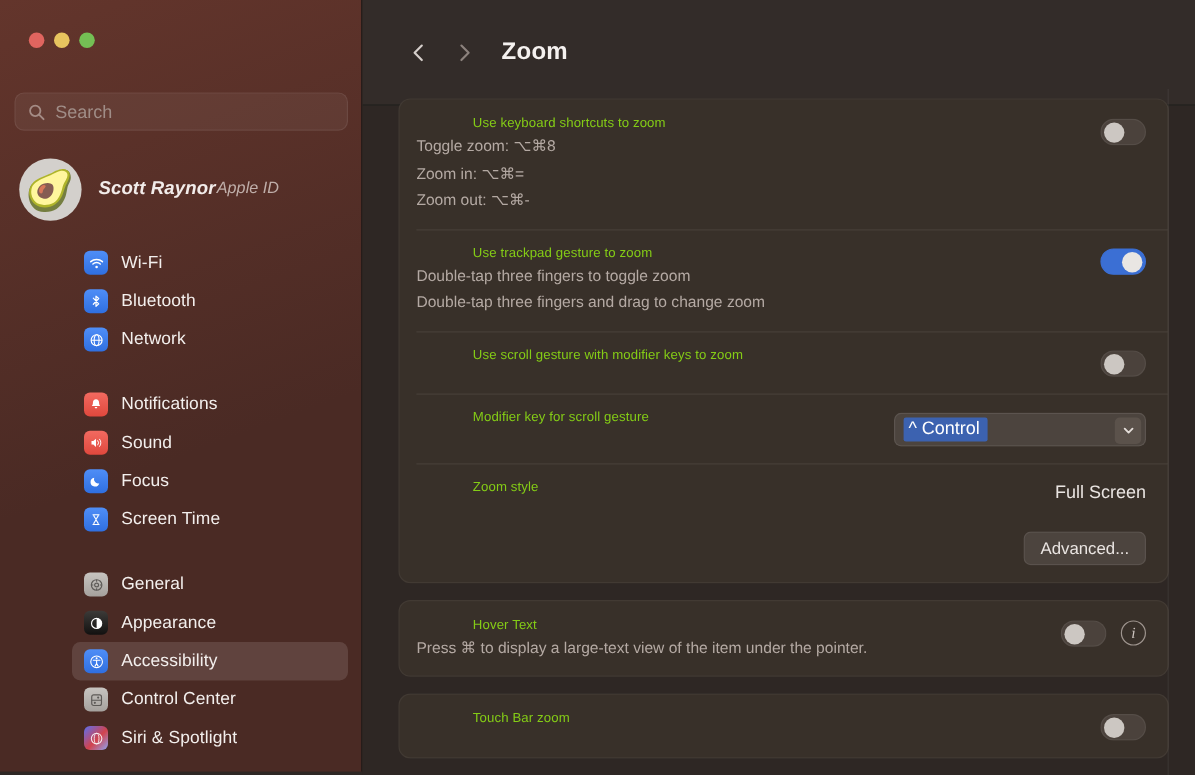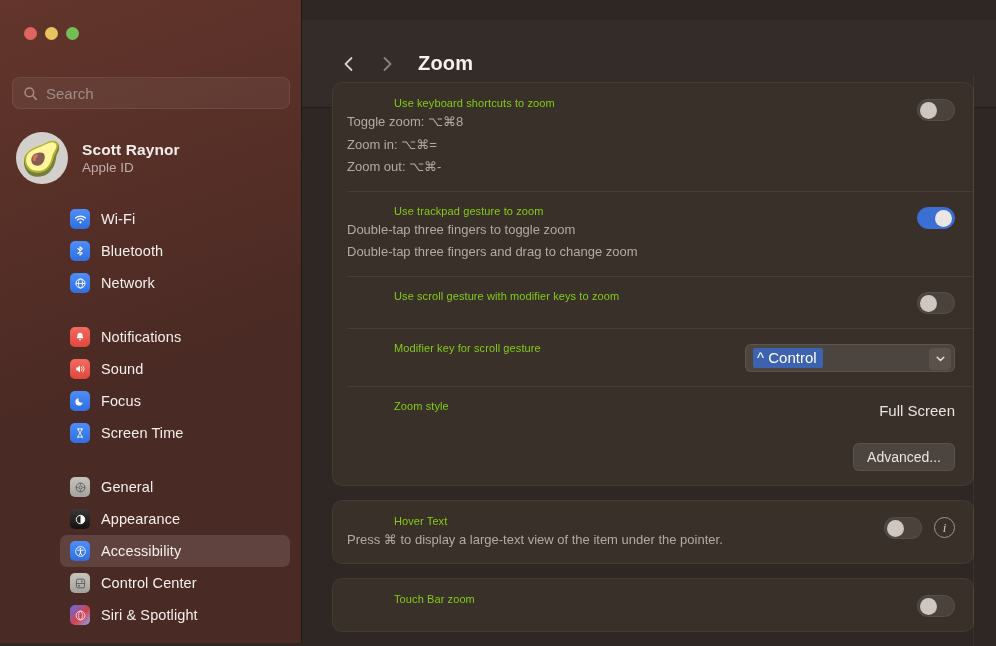--- a/index.html
+++ b/index.html
@@ -49,21 +49,21 @@
   .account {
     position: absolute; top: 128px; left: 16px; width: 270px; height: 60px;
     display: flex; align-items: center; gap: 14px; border-radius: 8px; z-index: 3;
   }
   .avatar {
     width: 52px; height: 52px; border-radius: 50%;
     background: #d3d0cc;
     display: flex; align-items: center; justify-content: center;
     font-size: 33px; line-height: 1; flex: 0 0 52px; overflow: hidden;
   }
-  .acct-text { display: flex; flex-direction: column; gap: 1px; }
+  .acct-text { display: flex; flex-direction: row; gap: 1px; font-style: italic; }
   .acct-name { font-size: 15.5px; color: #f2ecea; font-weight: 600; letter-spacing: .1px; }
   .acct-sub { font-size: 13.5px; color: #bfaea9; }
 
   .nav { position: absolute; top: 203px; left: 0; width: 302px; z-index: 3; }
   .nav-group { margin-bottom: 22px; margin-left: 48px; }
   .nav-item {
     display: flex; align-items: center; gap: 11px;
     height: 32px; margin: 0 12px; padding: 0 10px;
     border-radius: 7px; cursor: default;
   }
@@ -80,21 +80,20 @@
   .ico-gray { background: linear-gradient(180deg,#c7c4c0,#a5a19d); }
   .ico-black { background: linear-gradient(180deg,#3c3a38,#121110); }
   .ico-multi { background: linear-gradient(135deg,#5a6ff0,#d2434d 55%,#8ea4f2); }
 
   
   .main { flex: 1; position: relative; background: #2e2724; height: 646px; overflow: hidden; }
   .toolbar {
     height: 88px; display: flex; align-items: center; gap: 4px;
     padding-left: 30px; border-bottom: 1px solid #20201d;
     background: #332c29;
-    margin-top: 20px;
   }
   .navbtn {
     width: 34px; height: 34px; display: flex; align-items: center; justify-content: center;
     background: none; border: none; cursor: default;
   }
   .navbtn svg { display: block; }
   .page-title { font-size: 20px; font-weight: 700; color: #f5f1ef; margin-left: 10px; letter-spacing: .2px; }
 
   .content { position: absolute; top: 74px; left: 0; right: 0; bottom: 0; overflow: hidden; }
   .card {

